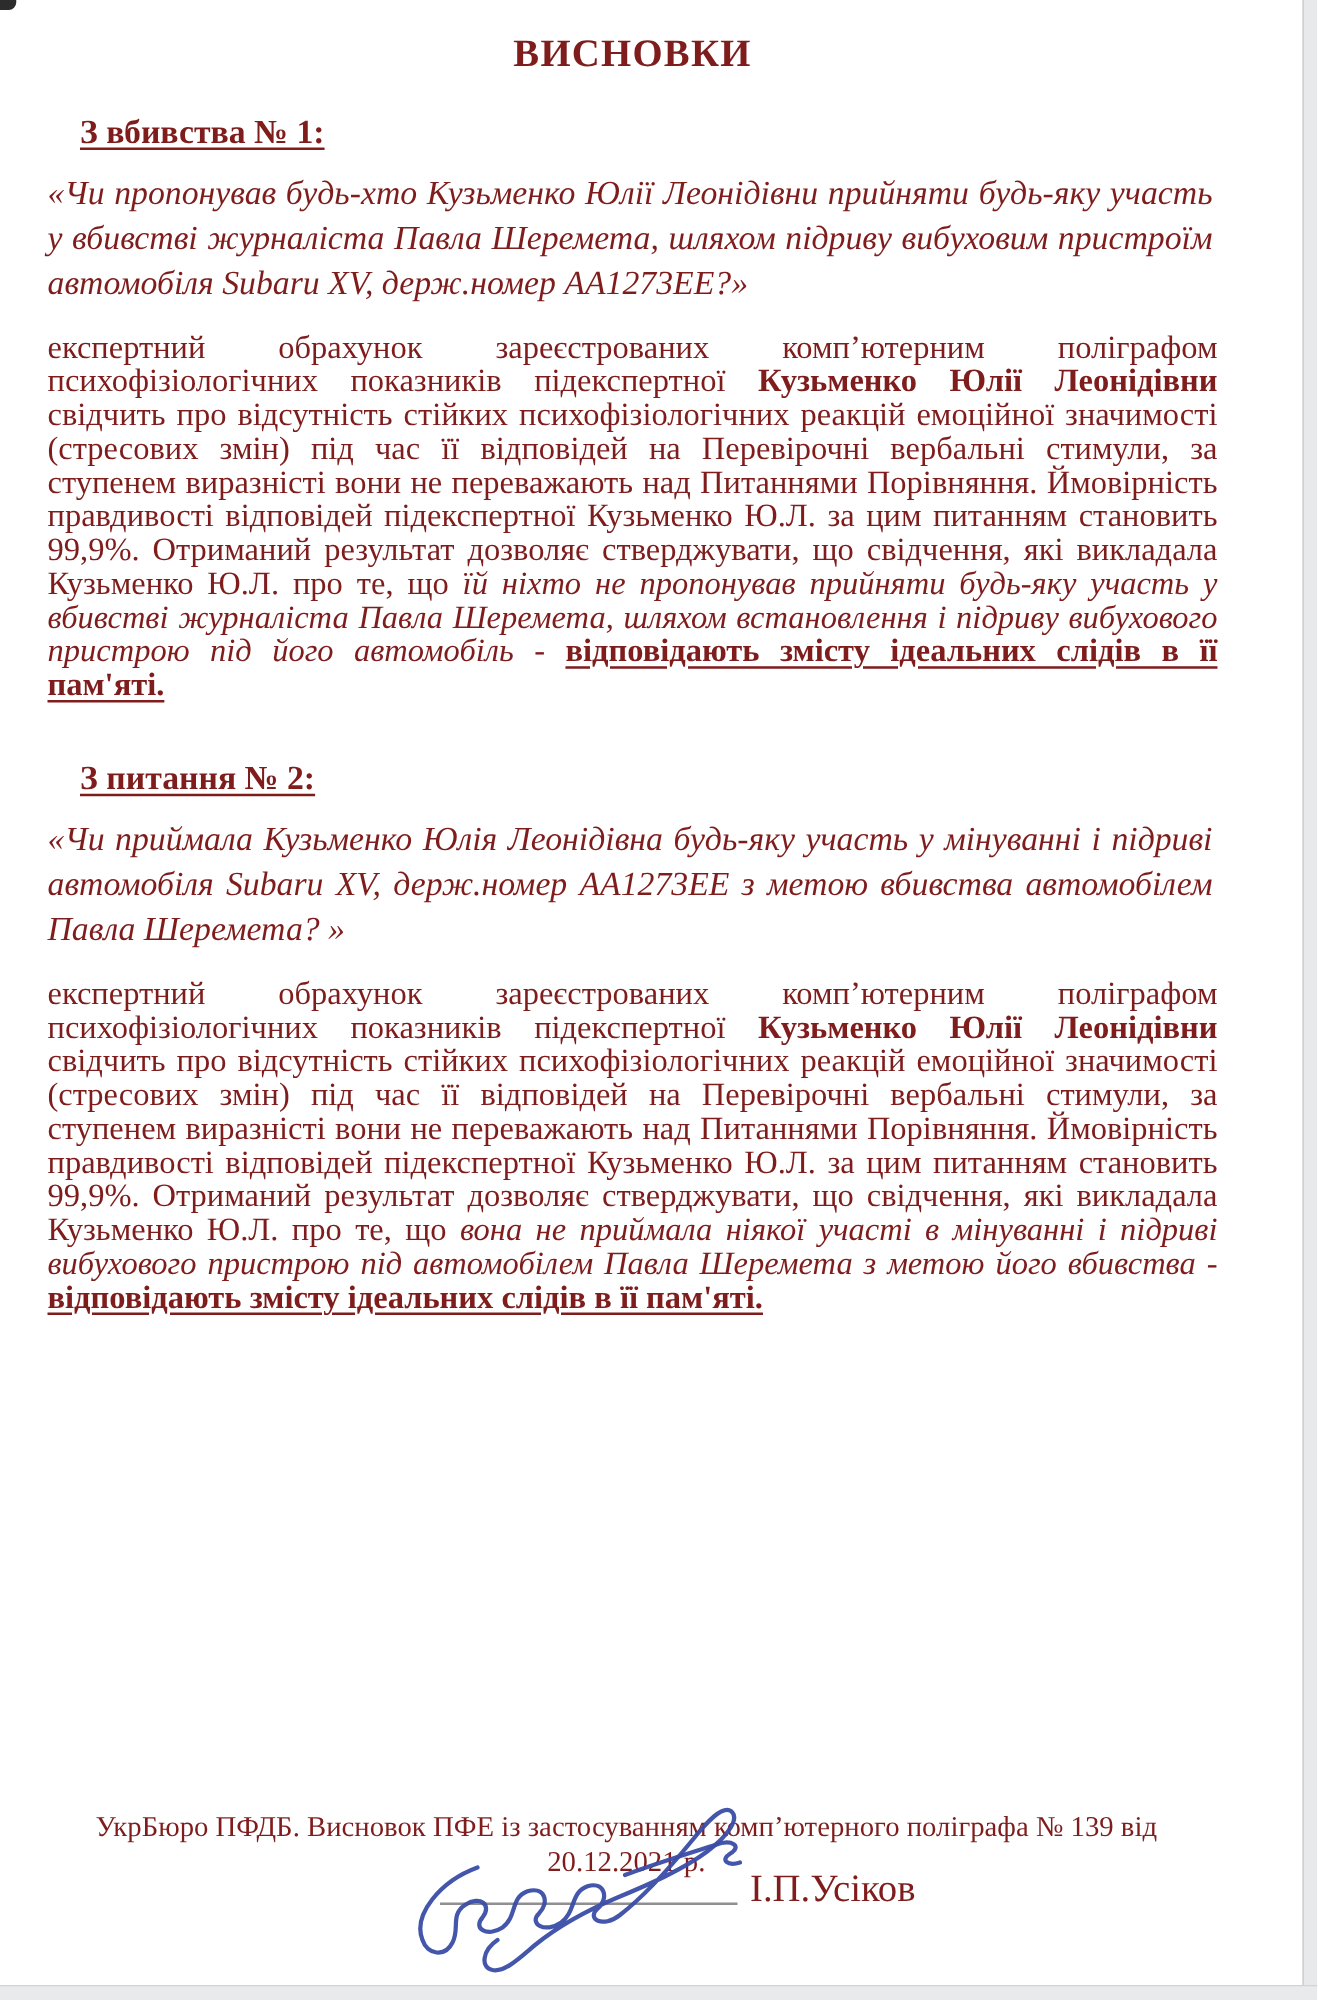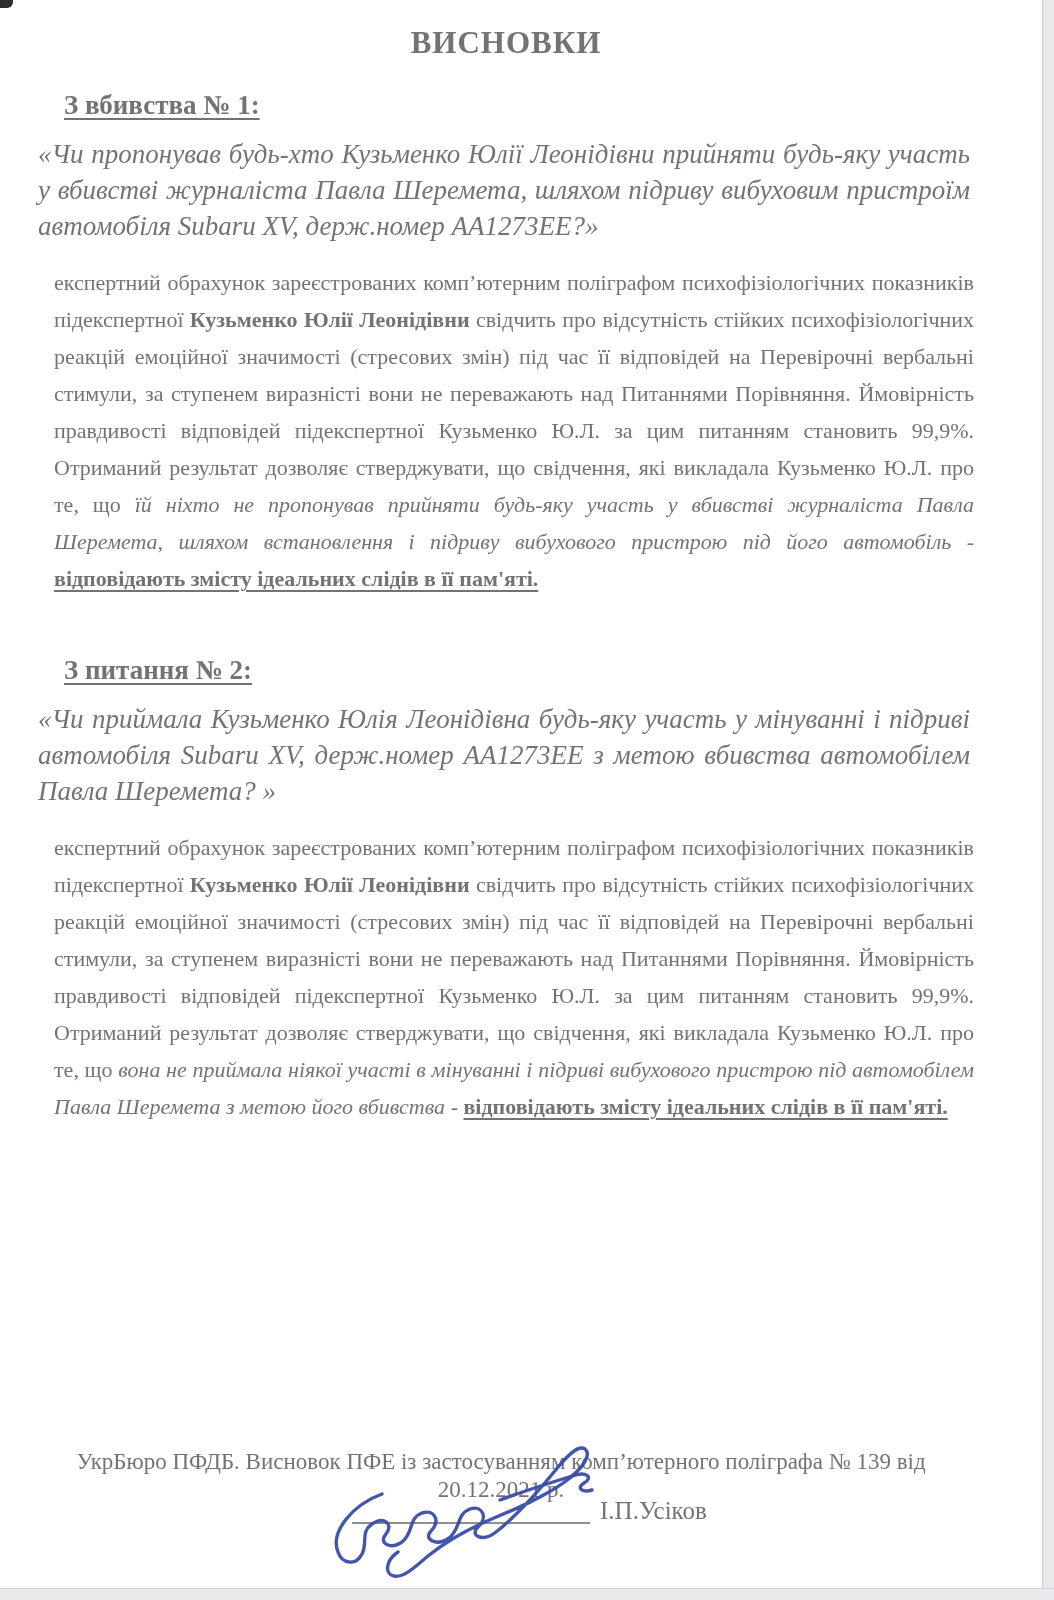--- a/index.html
+++ b/index.html
@@ -7,21 +7,21 @@
     padding: 0;
     background: #ffffff;
   }
   .sheet {
     position: relative;
     width: 1054px;
     height: 1600px;
     background: #ffffff;
     overflow: hidden;
     font-family: "Liberation Serif", "DejaVu Serif", serif;
-    color: #737373;
+    color: #7f1d1d;
   }
   .content {
     padding: 0 80px 0 38px;
   }
   .corner-mark {
     position: absolute;
     left: 0; top: 0;
     width: 13px; height: 8px;
     background: #2c2c2c;
     border-bottom-right-radius: 6px;
@@ -58,27 +58,27 @@
     text-underline-offset: 4px;
   }
   .question {
     margin: 14px 4px 0 0;
     font-size: 27px;
     font-style: italic;
     line-height: 36px;
     text-align: justify;
   }
   .answer {
-    margin: 20px 0 0 16px;
-    font-size: 22px;
-    line-height: 37px;
+    margin: 20px 0 0 0;
+    font-size: 26px;
+    line-height: 27px;
     text-align: justify;
   }
   .section-2 .q-heading {
-    margin-top: 56px;
+    margin-top: 44px;
   }
   .seg-normal { font-weight: normal; font-style: normal; }
   .seg-bold { font-weight: bold; font-style: normal; }
   .seg-italic { font-style: italic; font-weight: normal; }
   .seg-bold-underline {
     font-weight: bold;
     text-decoration: underline;
     text-decoration-thickness: 2px;
     text-underline-offset: 4px;
   }
@@ -99,21 +99,21 @@
     align-items: flex-end;
   }
   .sig-line {
     display: inline-block;
     width: 238px;
     height: 24px;
     border-bottom: 2px solid #8f8f8f;
   }
   .sig-name {
     margin-left: 10px;
-    font-size: 25px;
+    font-size: 31px;
     line-height: 26px;
   }
   .signature-svg {
     position: absolute;
     left: 0; top: 0;
     width: 1054px;
     height: 1600px;
     pointer-events: none;
   }
   .sig-stroke {

